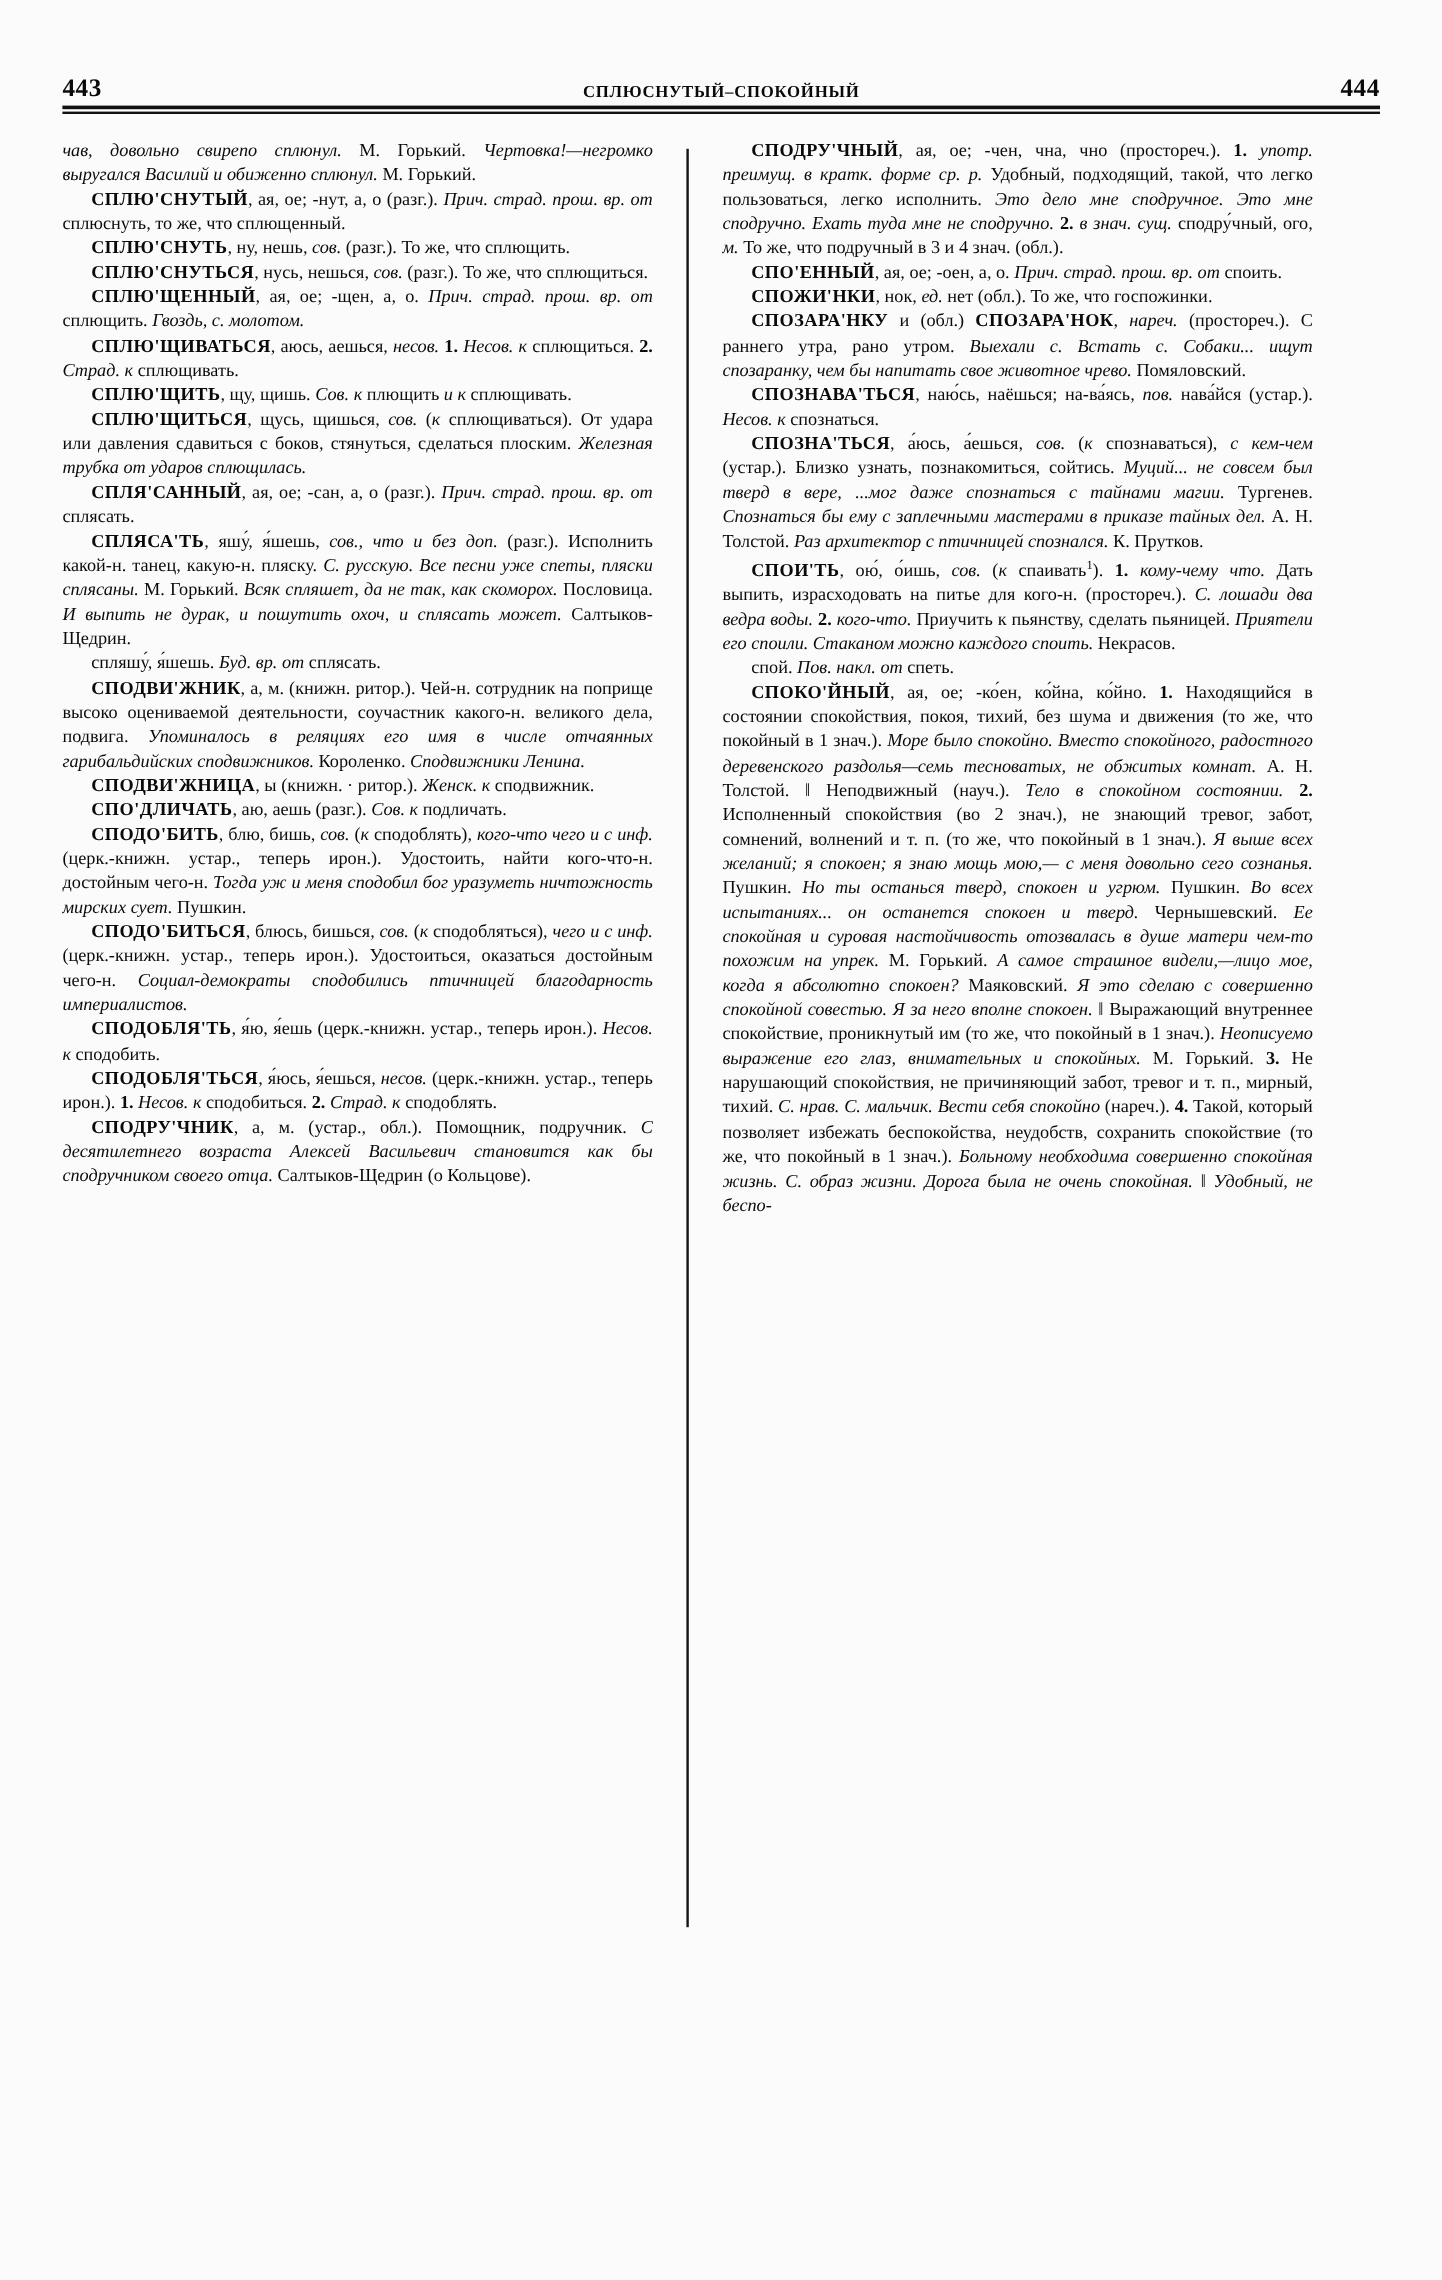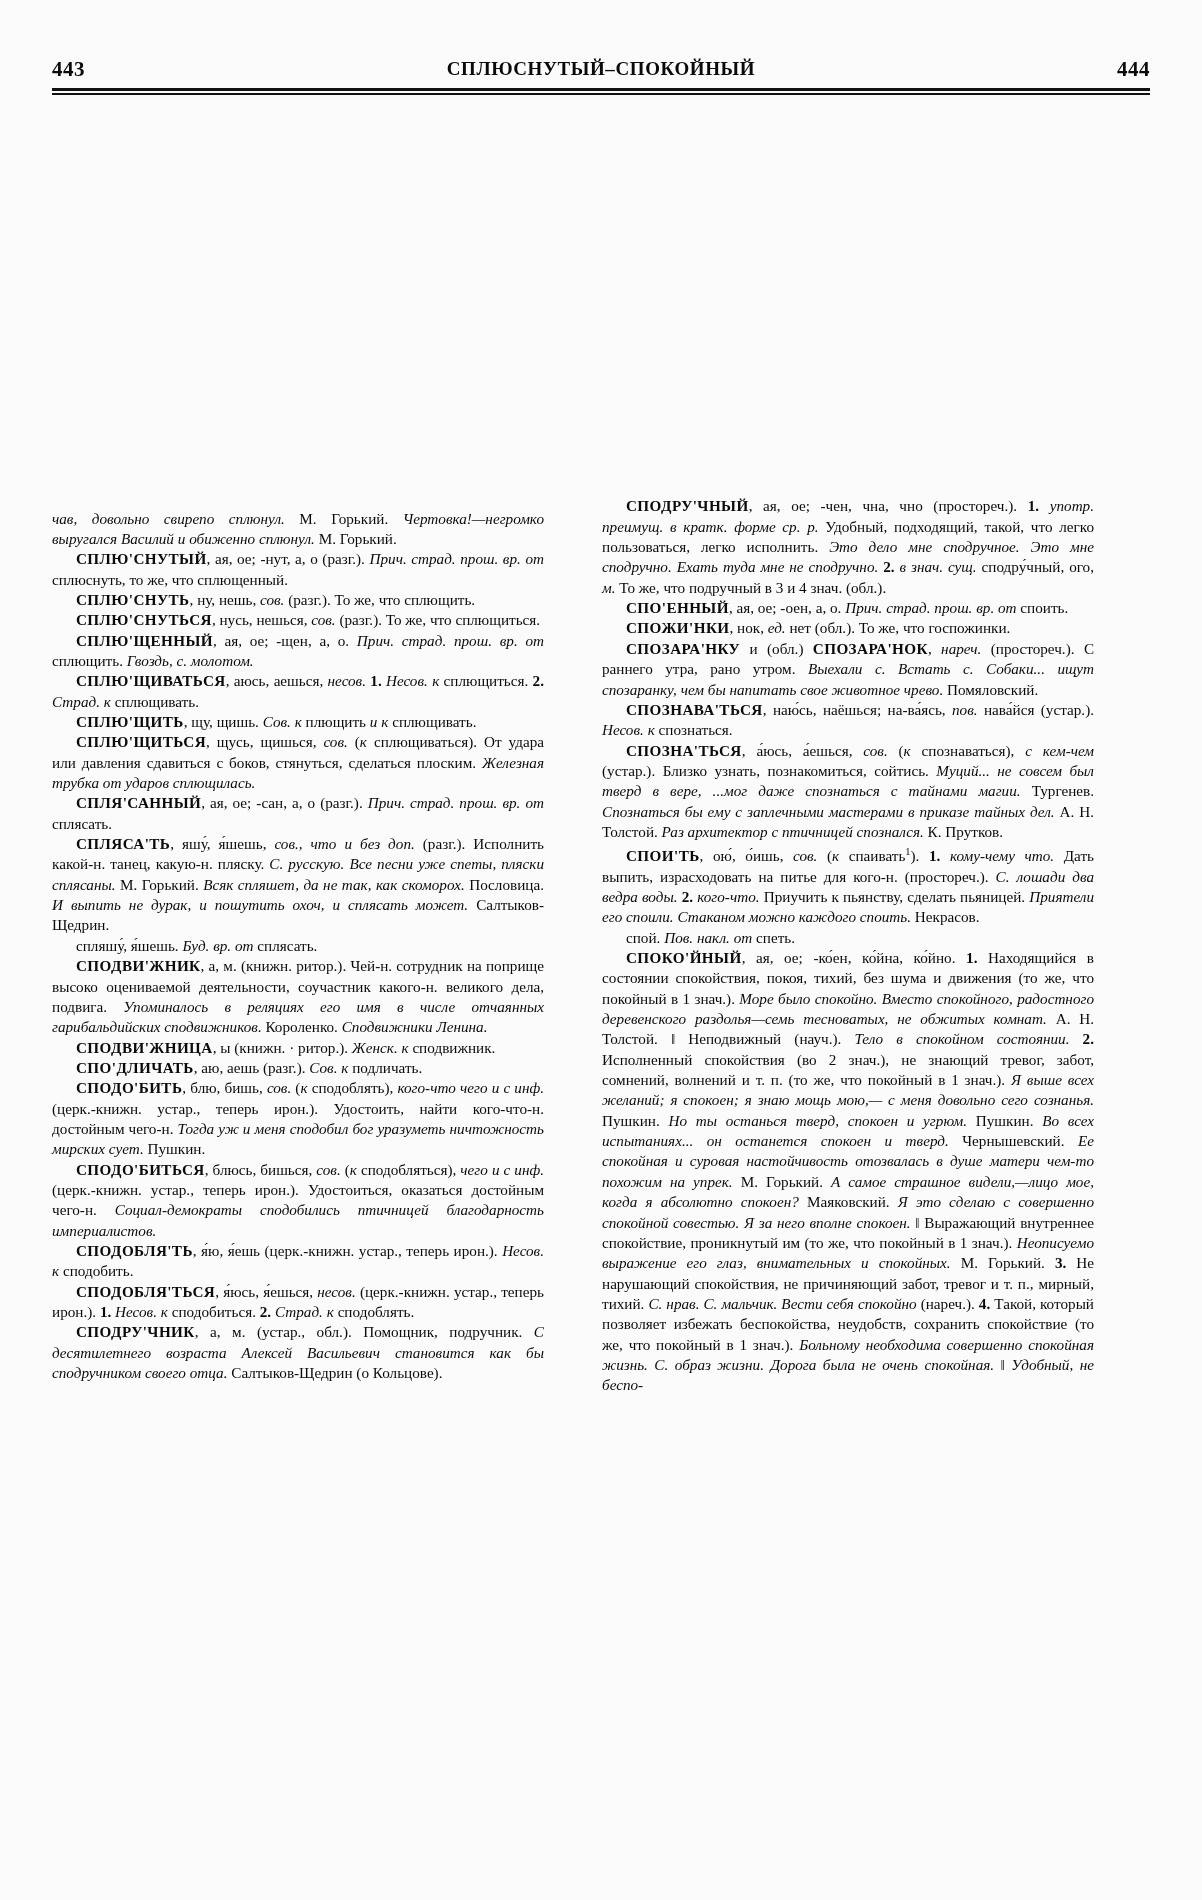--- a/index.html
+++ b/index.html
@@ -24,32 +24,32 @@
     background: #fbfbfc;
   }
   
   .running-head {
     position: absolute;
     left: 52px;
     top: 52px;
     width: 1098px;
     height: 34px;
     display: flex;
-    align-items: center;
+    align-items: flex-end;
     justify-content: space-between;
   }
   .folio {
     font-weight: bold;
     font-size: 21px;
     letter-spacing: 0.5px;
     font-family: "Liberation Serif", serif;
   }
   .head-title {
     font-weight: bold;
-    font-size: 19px;
+    font-size: 14px;
     letter-spacing: 0.6px;
     text-align: center;
     flex: 1;
   }
   .rule-wrap {
     position: absolute;
     left: 52px;
     top: 88px;
     width: 1098px;
   }
@@ -59,26 +59,25 @@
   }
   .rule-gap { height: 2px; }
   .rule-thin {
     height: 2px;
     background: #111;
   }
   
   .columns {
     position: absolute;
     left: 52px;
-    top: 96px;
+    top: 116px;
     width: 1098px;
     height: 1700px;
     display: flex;
     gap: 0;
-    align-items: center;
   }
   .col {
     width: 492px;
     font-size: 15.2px;
     line-height: 20.35px;
     text-align: justify;
     text-justify: inter-word;
     hyphens: manual;
   }
   .col-left { padding-right: 28px; }

